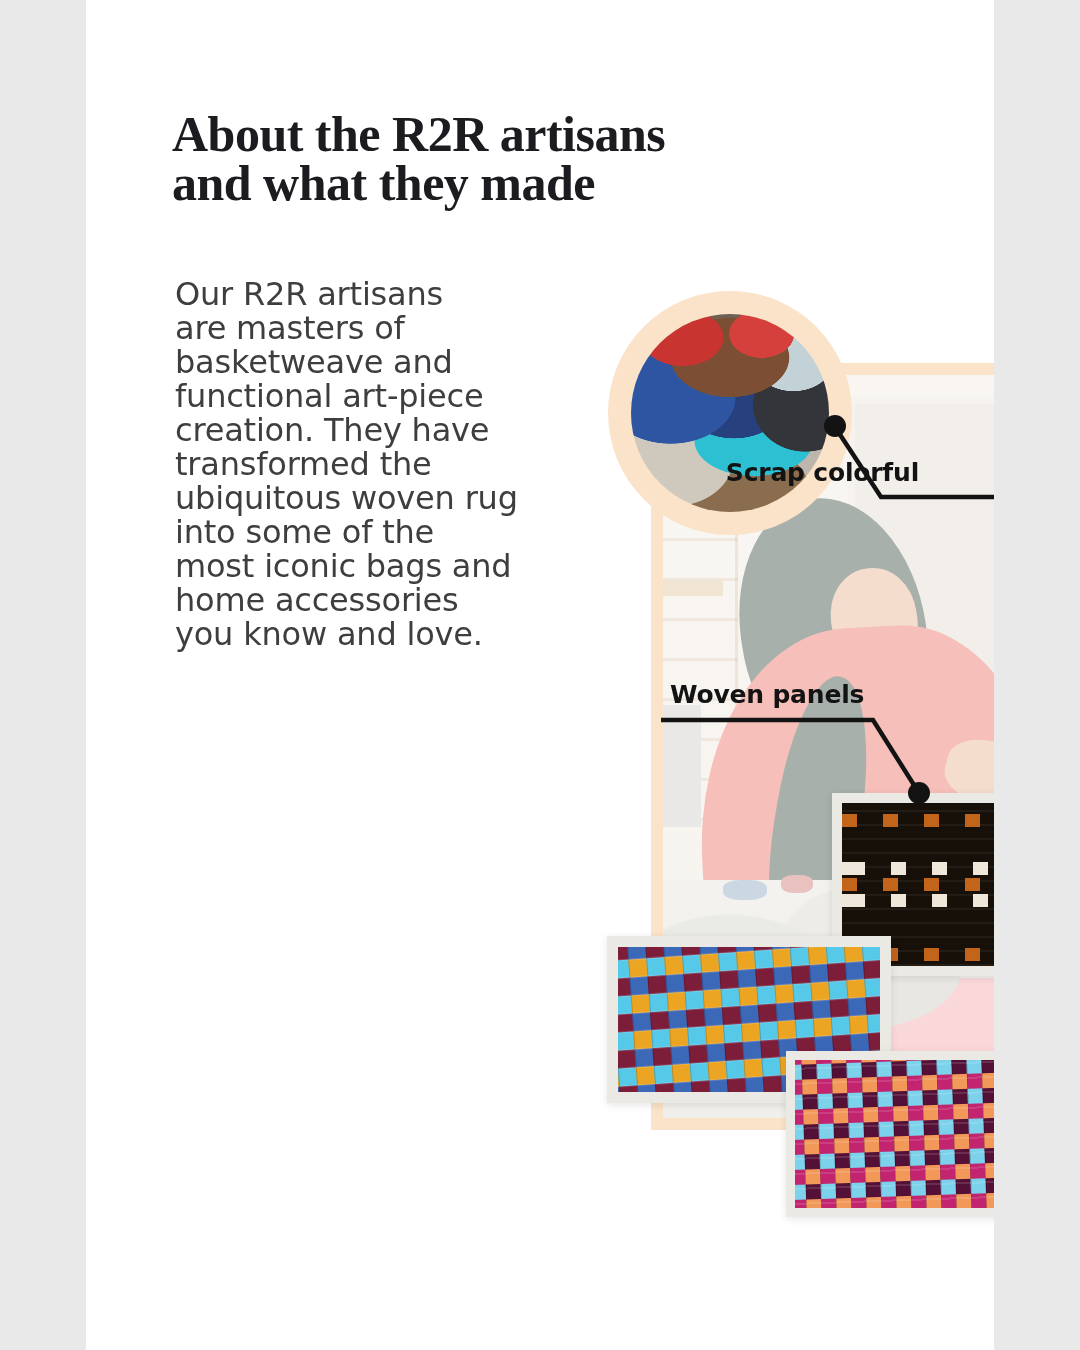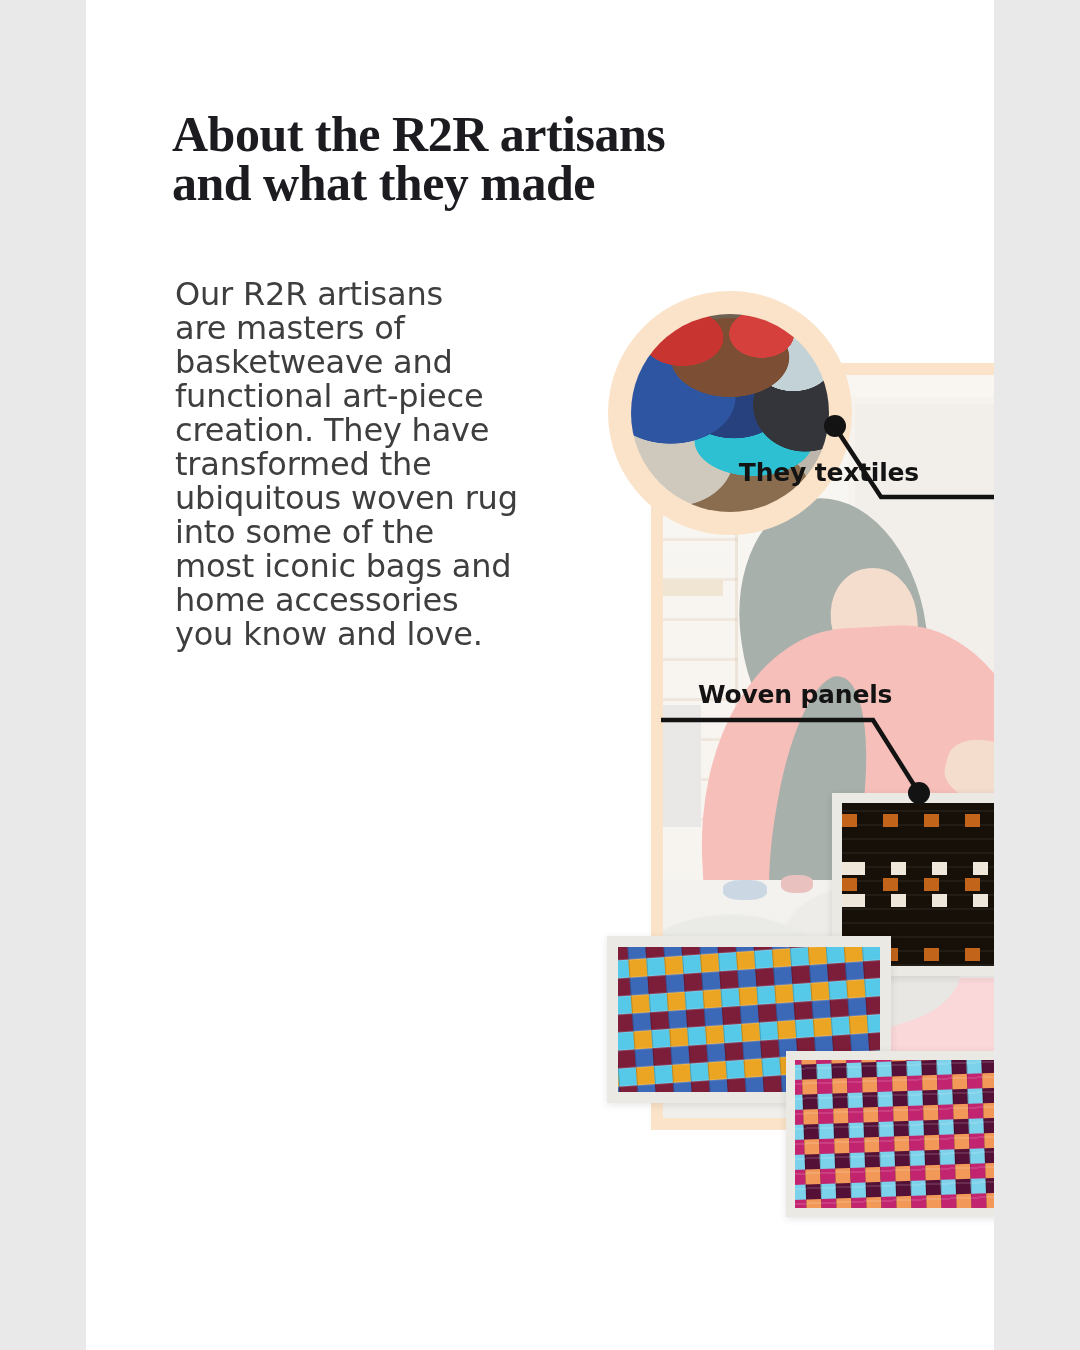--- a/index.html
+++ b/index.html
@@ -170,21 +170,21 @@
   }
   
   .connectors{position:absolute;left:0;top:0;z-index:5;pointer-events:none;}
   .connectors polyline{fill:none;stroke:var(--line-color);stroke-width:4.5px;}
   .connectors circle{fill:var(--line-color);stroke:none;}
   .callout{
     position:absolute;z-index:6;font-weight:700;font-size:25px;
     color:var(--line-color);letter-spacing:-0.2px;white-space:nowrap;
   }
   .scrap-label{right:75px;top:458px;}
-  .woven-label{left:577px;top:680px;padding-left:35px;}
+  .woven-label{left:549px;top:680px;padding-left:35px;}
 </style>
 </head>
 <body>
 
 <div class="canvas">
 
   <h1 class="title">About the R2R artisans
 and what they made</h1>
 
   <p class="body-text p1"><span>Our R2R artisans
@@ -247,16 +247,16 @@
     </div>
   </div>
 
   <svg class="connectors" width="1080" height="1350" viewBox="0 0 1080 1350">
     <polyline points="749,427 795,497 1005,497"></polyline>
     <circle cx="749" cy="426" r="11"></circle>
     <polyline points="575,720 787,720 833,793"></polyline>
     <circle cx="833" cy="793" r="11"></circle>
   </svg>
 
-  <div class="callout scrap-label">They textiles</div>
+  <div class="callout scrap-label">Scrap colorful</div>
   <div class="callout woven-label">Woven panels</div>
 
 </div>
 
 </body></html>

